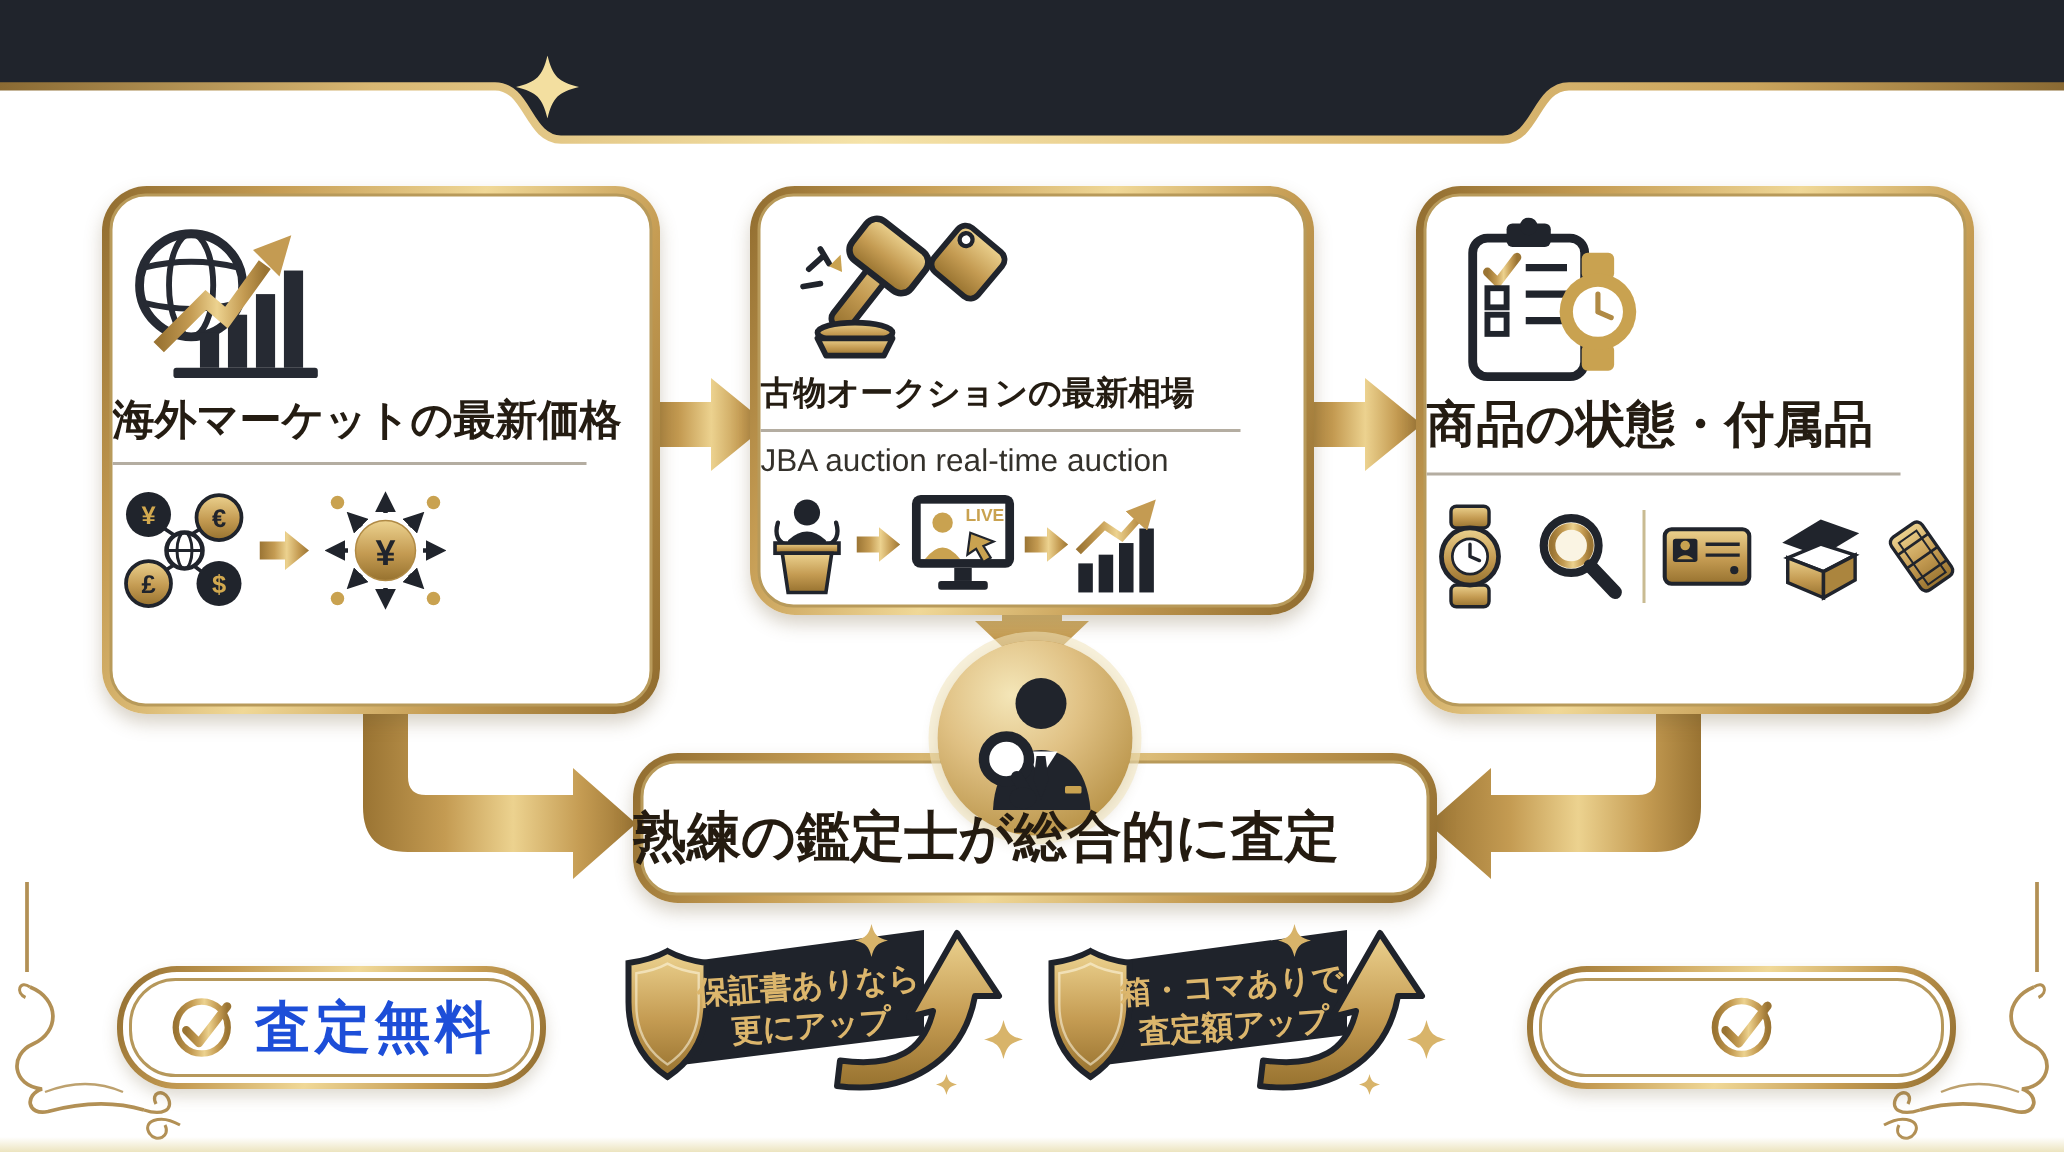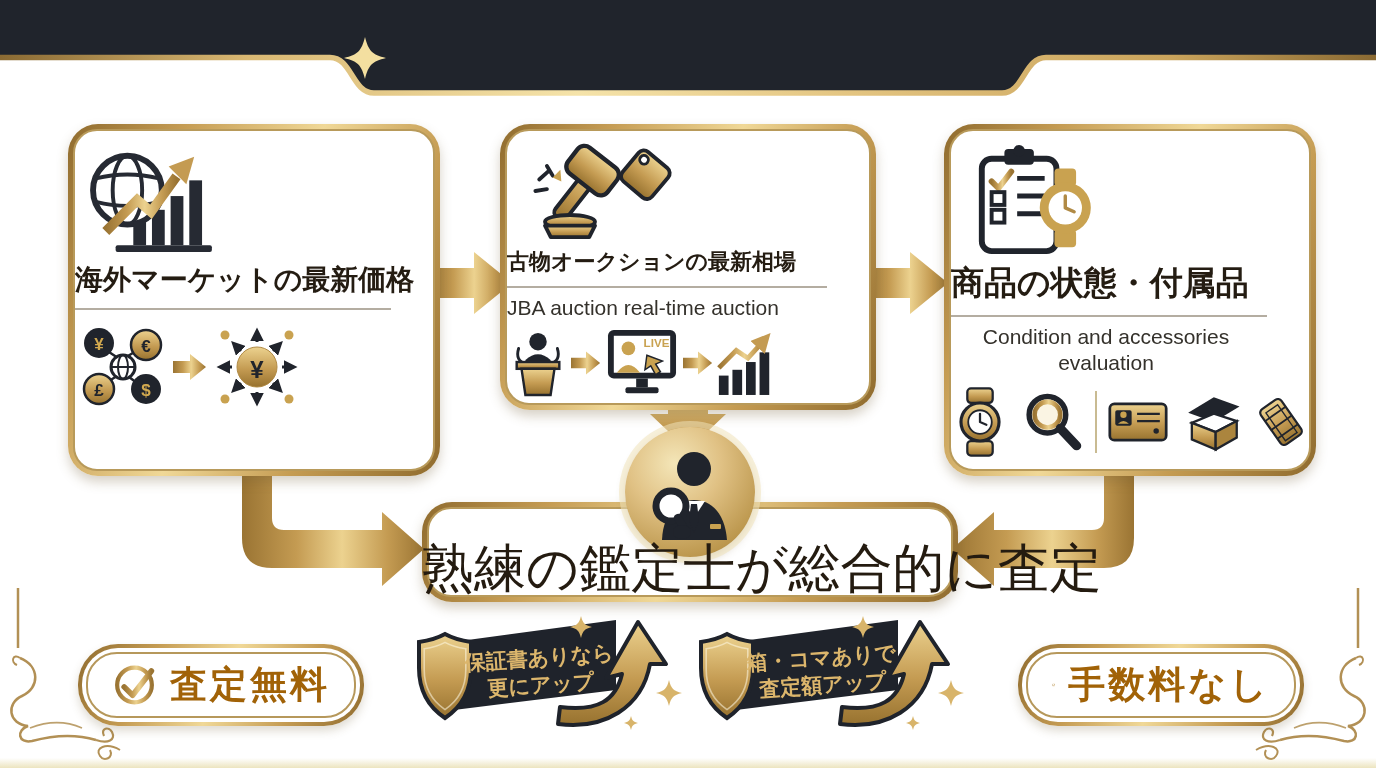--- a/index.html
+++ b/index.html
@@ -31,40 +31,40 @@
   }
   .step-title{font-weight:800;color:#241c12;margin-top:6px;white-space:nowrap;}
   .divider{height:2px;background:#9b9181;opacity:.75;margin:9px 0 7px;}
   .subtitle{font-size:21px;color:#34312b;line-height:1.22;text-align:center;}
   .mini-row{display:flex;align-items:center;justify-content:center;gap:2px;}
 
   
   #concl-frame{left:422px;top:502px;width:536px;height:100px;z-index:3;}
   #concl-text{
     left:422px;top:534px;width:536px;text-align:left;z-index:6;
-    font-size:52px;font-weight:400;color:#241b10;white-space:nowrap;
+    font-size:36px;font-weight:700;color:#241b10;white-space:nowrap;
   }
   #appr-circle{
     left:625px;top:427px;width:130px;height:130px;border-radius:50%;z-index:5;
     background:radial-gradient(circle at 38% 28%, #f4e6b8 0%, #e0c184 38%, #bb964c 78%, #a27e3b 100%);
     box-shadow:0 0 0 6px rgba(240,227,188,.55), 0 4px 10px rgba(120,95,45,.3);
     display:flex;align-items:center;justify-content:center;
   }
 
   
   .badge-outer{
     background:linear-gradient(115deg,#8f6b2e,#c59c53 25%,#f0d897 50%,#c59c53 75%,#8f6b2e);
     border-radius:40px;padding:4px;z-index:2;box-shadow:0 5px 10px rgba(110,90,50,.22);
   }
   .badge-mid{background:#fff;border-radius:36px;padding:4px;height:100%;box-sizing:border-box;}
   .badge-in{
     border:2.5px solid #b6985b;border-radius:31px;height:100%;box-sizing:border-box;
     display:flex;align-items:center;justify-content:center;gap:13px;padding:0 24px;
   }
-  .badge-label{font-size:37px;font-weight:800;color:#a16207;letter-spacing:3px;white-space:nowrap;}
+  .badge-label{font-size:37px;font-weight:800;color:#1d4ed8;letter-spacing:3px;white-space:nowrap;}
 
   
   .banner{width:270px;height:122px;z-index:2;}
   .banner-text{
     position:absolute;left:52px;top:32px;width:152px;text-align:center;
     font-size:21px;font-weight:800;color:#dcb66c;line-height:1.3;white-space:nowrap;
     transform:rotate(-4deg);
   }
 
   
@@ -245,21 +245,20 @@
         <rect x="40" y="48" width="13" height="13" fill="#fff" stroke="#20242c" stroke-width="4"></rect>
         <rect x="40" y="66" width="13" height="13" fill="#fff" stroke="#20242c" stroke-width="4"></rect>
         <rect x="104" y="24" width="22" height="18" rx="4" fill="#c9a250"></rect>
         <rect x="104" y="86" width="22" height="18" rx="4" fill="#c9a250"></rect>
         <circle cx="115" cy="64" r="26" fill="#c9a250"></circle>
         <circle cx="115" cy="64" r="17" fill="#fff"></circle>
         <path d="M115,64 V52 M115,64 L124,68" fill="none" stroke="#b08a45" stroke-width="3.5" stroke-linecap="round"></path>
       </svg>
       <div class="step-title" style="font-size:33px">商品の状態・付属品</div>
       <div class="divider" style="width:316px"></div>
-      <div class="subtitle" style="width:310px">Condition and accessories evaluation</div>
       <div class="mini-row" style="margin-top:8px;gap:11px">
         <svg width="58" height="78" viewBox="0 0 64 78">
           <rect x="18" y="2" width="28" height="16" rx="4" fill="url(#g-gold-v)" stroke="#20242c" stroke-width="2.5"></rect>
           <rect x="18" y="60" width="28" height="16" rx="4" fill="url(#g-gold-v)" stroke="#20242c" stroke-width="2.5"></rect>
           <circle cx="32" cy="39" r="21" fill="url(#g-gold-v)" stroke="#20242c" stroke-width="3.5"></circle>
           <circle cx="32" cy="39" r="13" fill="#fff" stroke="#20242c" stroke-width="2"></circle>
           <path d="M32,39 V30 M32,39 L39,42" fill="none" stroke="#20242c" stroke-width="2.5" stroke-linecap="round"></path>
         </svg>
         <svg width="64" height="68" viewBox="0 0 70 70">
           <circle cx="30" cy="27" r="20" fill="rgba(236,210,143,.25)" stroke="#20242c" stroke-width="6"></circle>
@@ -321,21 +320,20 @@
       </div>
   </div>
 
   <div class="abs badge-outer" style="left:1018px;top:644px;width:278px;height:74px">
     <div class="badge-mid">
         <div class="badge-in">
       <svg width="46" height="46" viewBox="0 0 48 48">
         <circle cx="24" cy="24" r="18.5" fill="none" stroke="url(#g-gold-h)" stroke-width="4.5"></circle>
         <path d="M13,26 L22,35 L42,9" fill="none" stroke="url(#g-gold-h)" stroke-width="6" stroke-linecap="round" stroke-linejoin="round"></path>
       </svg>
-      <span class="badge-label">手数料なし</span>
     </div>
       </div>
   </div>
 
   <div class="abs banner" style="left:412px;top:612px">
     <svg width="270" height="122" viewBox="0 0 270 122">
       <polygon points="26,32 204,8 204,78 26,100" fill="#1f232b"></polygon>
       <path d="M148,95 C186,100 204,88 210,62 L194,66 L226,10 L254,52 L238,52 C230,96 192,118 146,112 Z" fill="url(#g-gold-v)" stroke="#1f232b" stroke-width="4" stroke-linejoin="round"></path>
       <path d="M33,22 C42,27 52,29 59,30 L59,56 C59,80 48,96 33,106 C18,96 7,80 7,56 L7,30 C14,29 24,27 33,22 Z" fill="url(#g-gold-v)" stroke="#1f232b" stroke-width="4"></path>
       <g transform="translate(33 64) scale(0.8) translate(-33 -64)">

